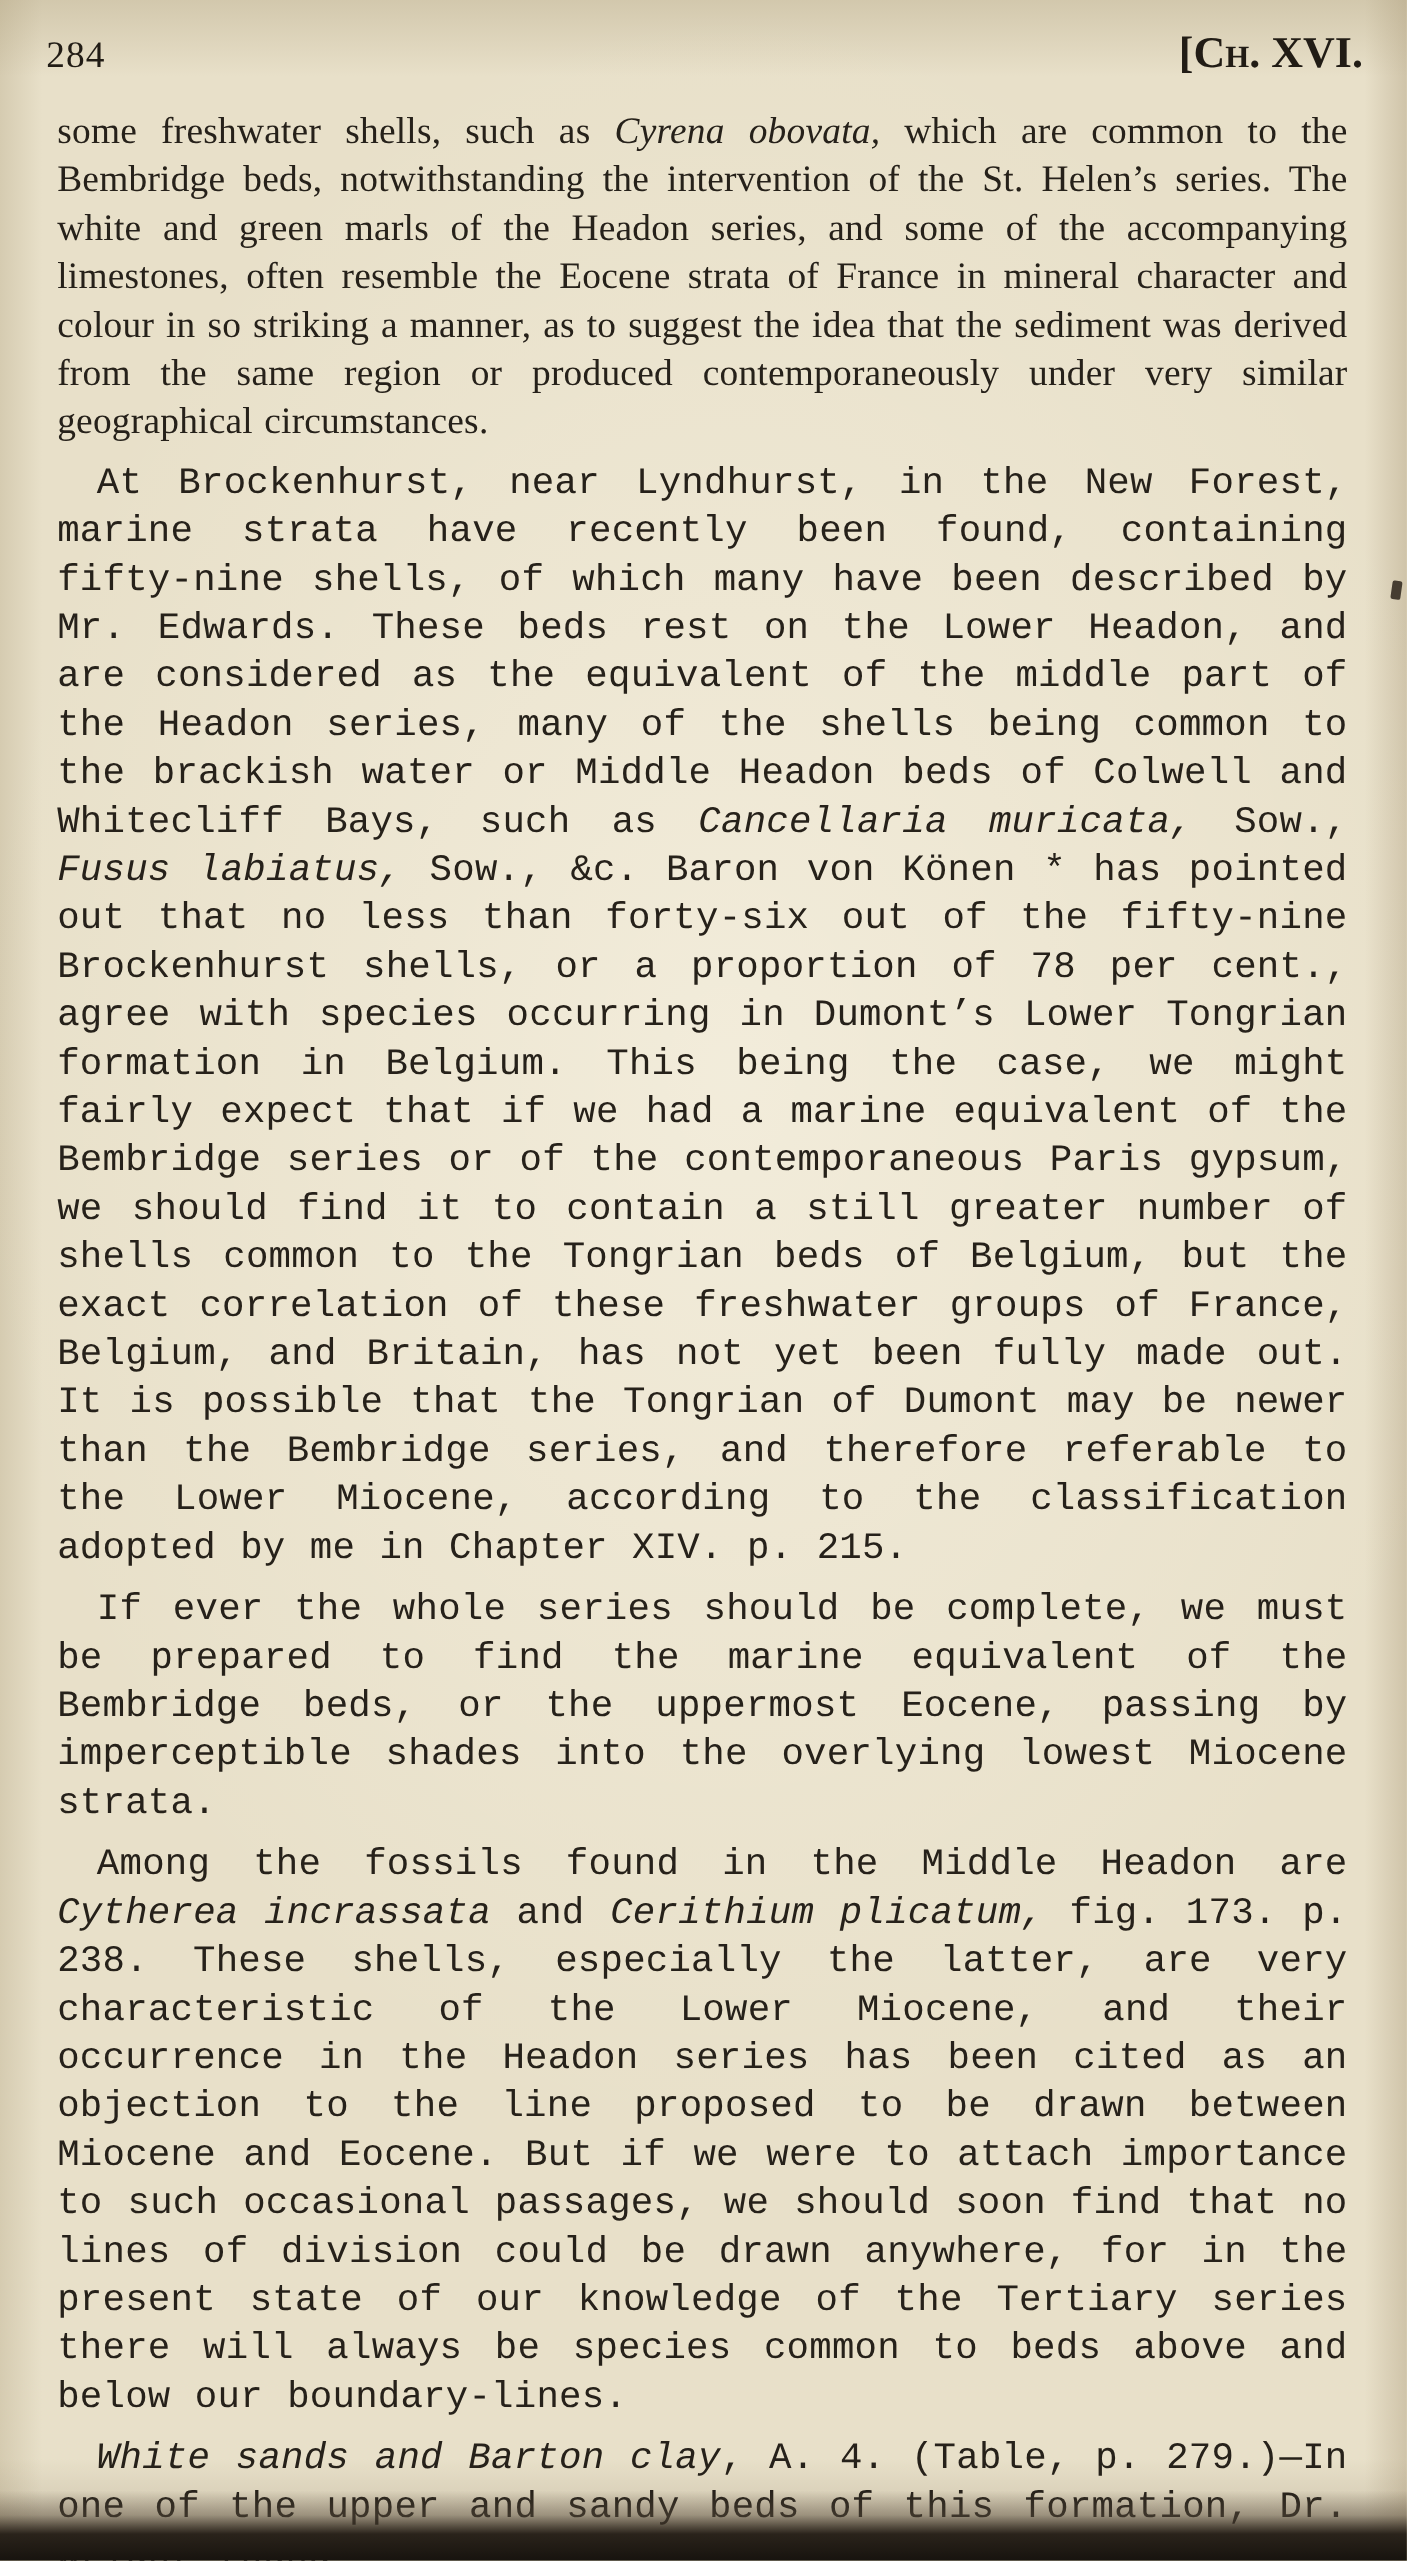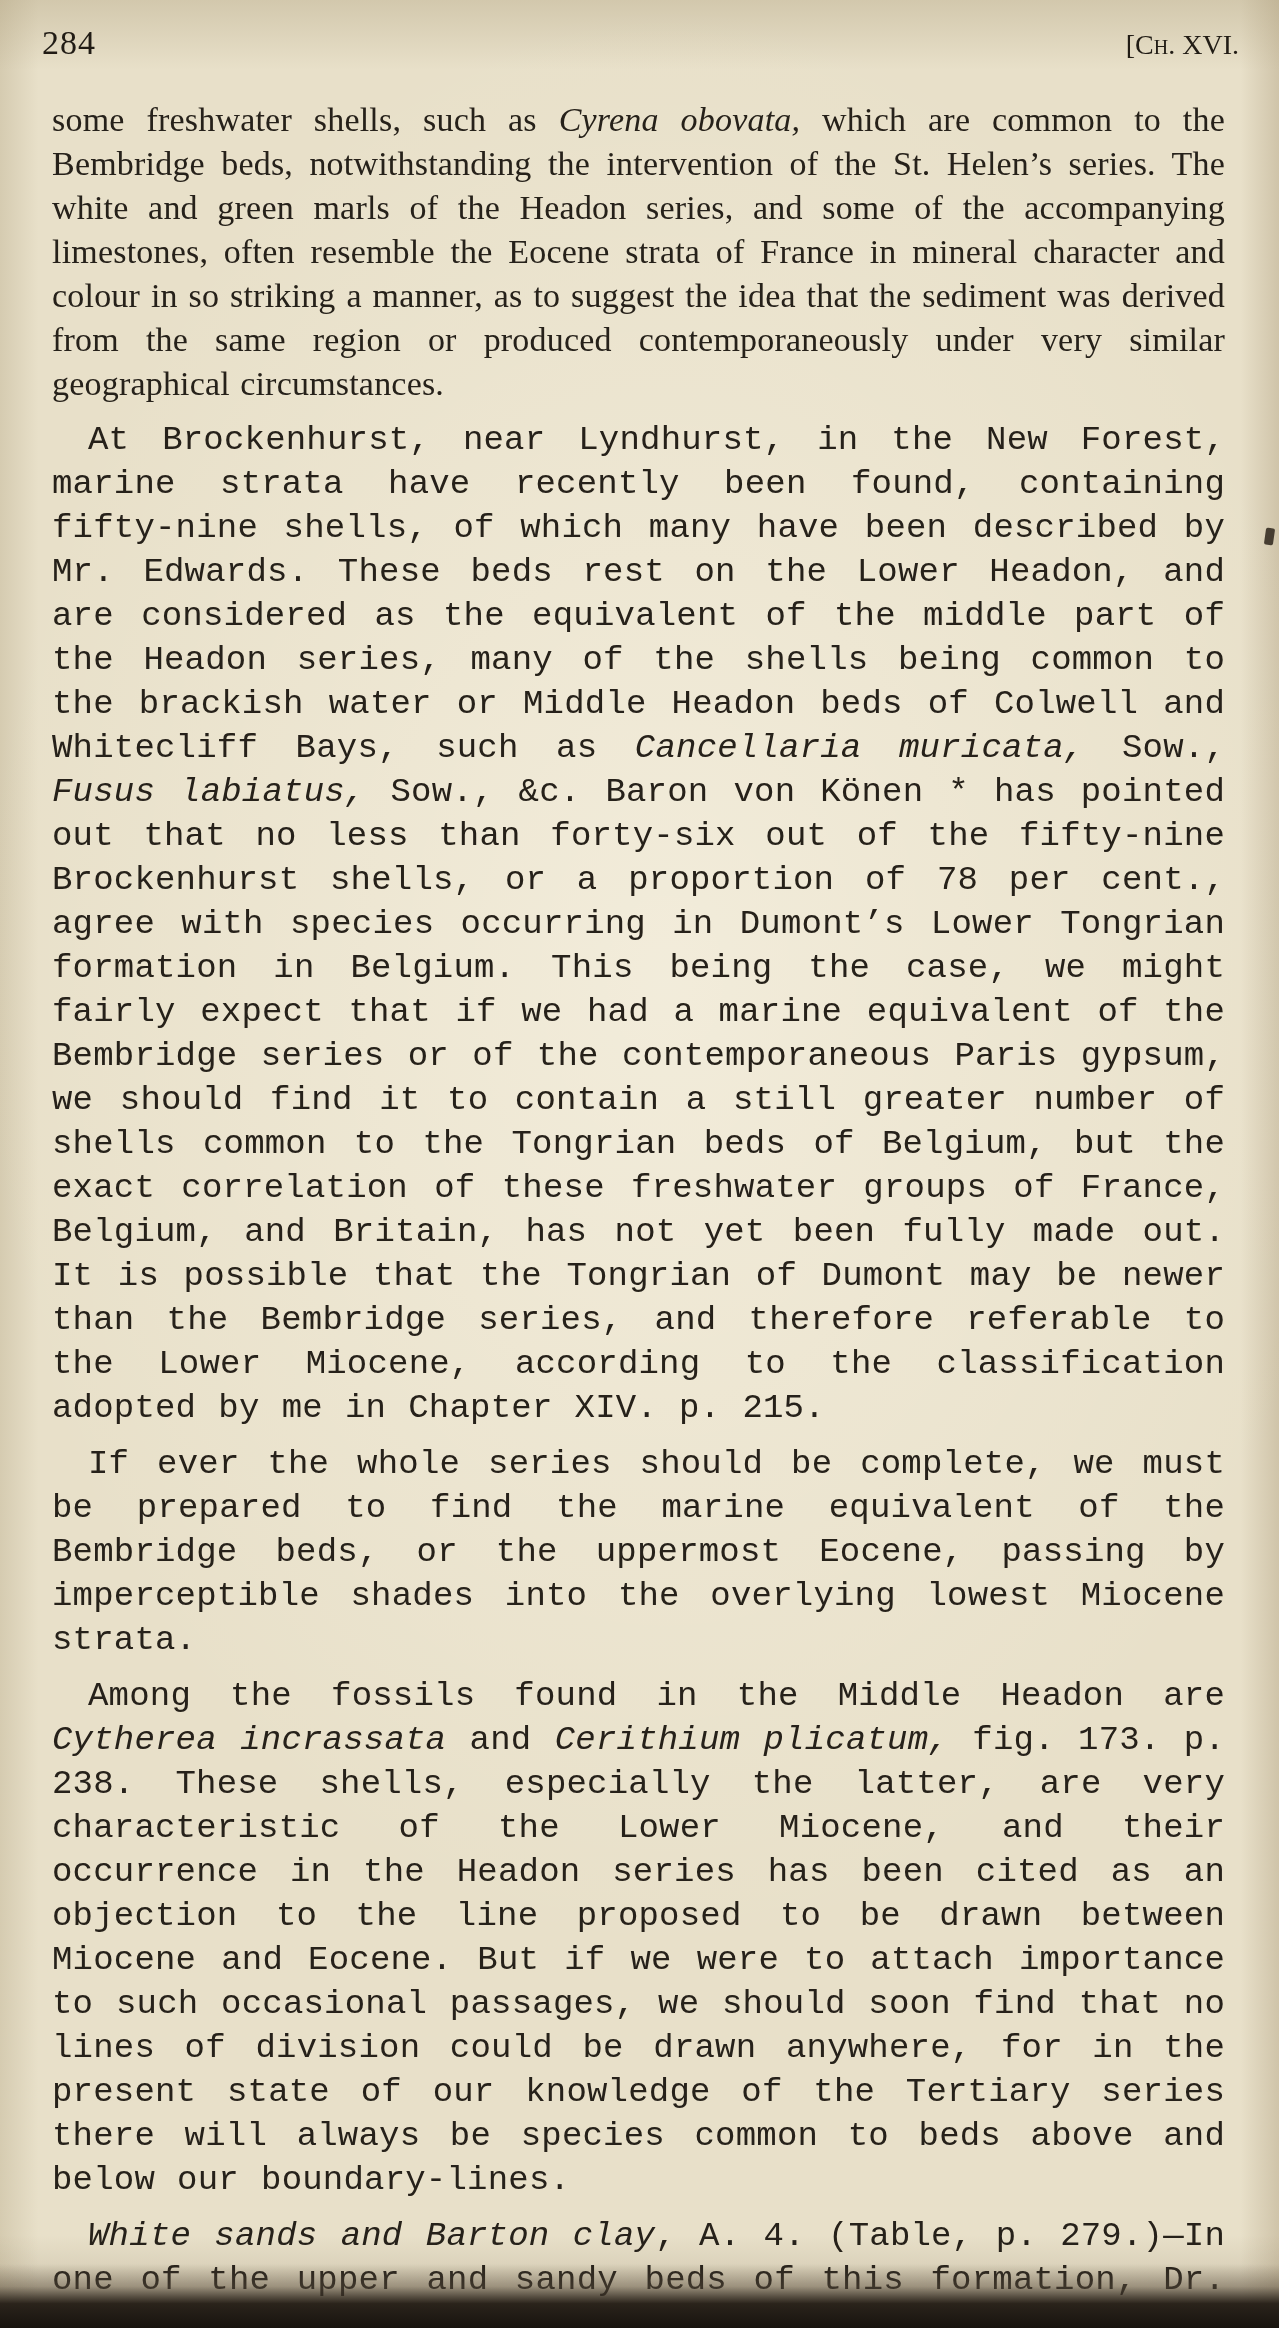--- a/index.html
+++ b/index.html
@@ -24,21 +24,21 @@
     display: flex; justify-content: space-between; align-items: baseline;
   }
   .pagenum {
     font-size: 34px; font-weight: normal; letter-spacing: 1px; color: #211c15;
   }
   .title {
     font-size: 30px; font-weight: bold; letter-spacing: 7px; color: #211c15;
     white-space: nowrap;
   }
   .chapter {
-    font-size: 28px; font-weight: normal; font-variant: small-caps; color: #211c15;
+    font-size: 40px; font-weight: bold; font-variant: small-caps; color: #211c15;
     white-space: nowrap;
   }
   .content {
     position: absolute; left: 40px; right: 42px; top: 86px;
   }
   .body {
     text-align: justify;
     font-size: 34px; line-height: 44px;
     letter-spacing: 0.2px; word-spacing: 1.5px;
   }

